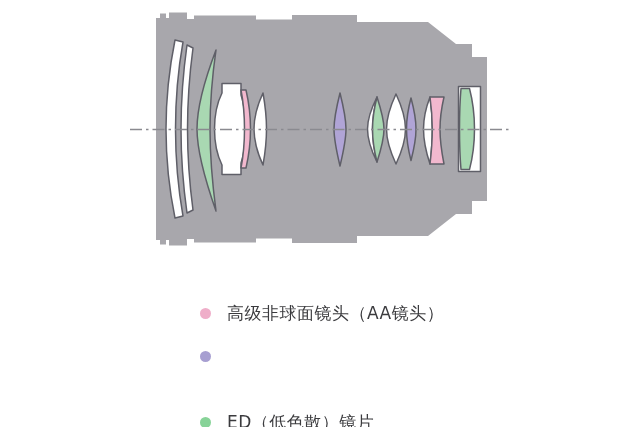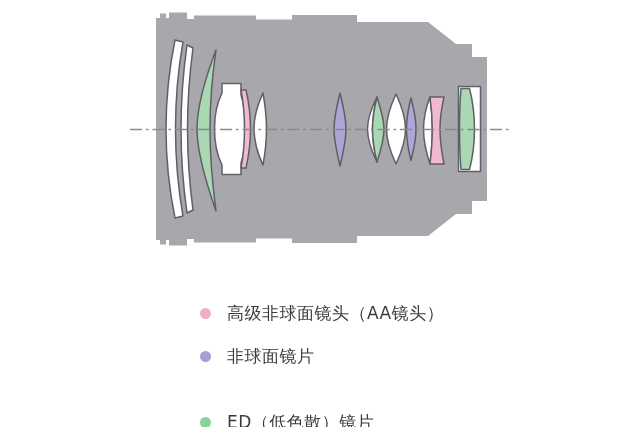--- a/index.html
+++ b/index.html
@@ -57,21 +57,20 @@
     <line class="axis" x1="130" y1="129.5" x2="509" y2="129.5" stroke-dasharray="12 4 2.5 4"></line>
   </svg>
 
   <div class="legend">
     <div class="legend-row row-1">
       <span class="legend-dot" style="background-color: rgb(239, 174, 201);"></span>
       <span class="legend-label">高级非球面镜头（AA镜头）</span>
     </div>
     <div class="legend-row row-2">
       <span class="legend-dot" style="background-color: rgb(167, 159, 209);"></span>
-      <span class="legend-label">非球面镜片</span>
     </div>
     <div class="legend-row row-3">
       <span class="legend-dot" style="background-color: rgb(135, 211, 152);"></span>
       <span class="legend-label">ED（低色散）镜片</span>
     </div>
   </div>
 
 </div>
 
 </body></html>

